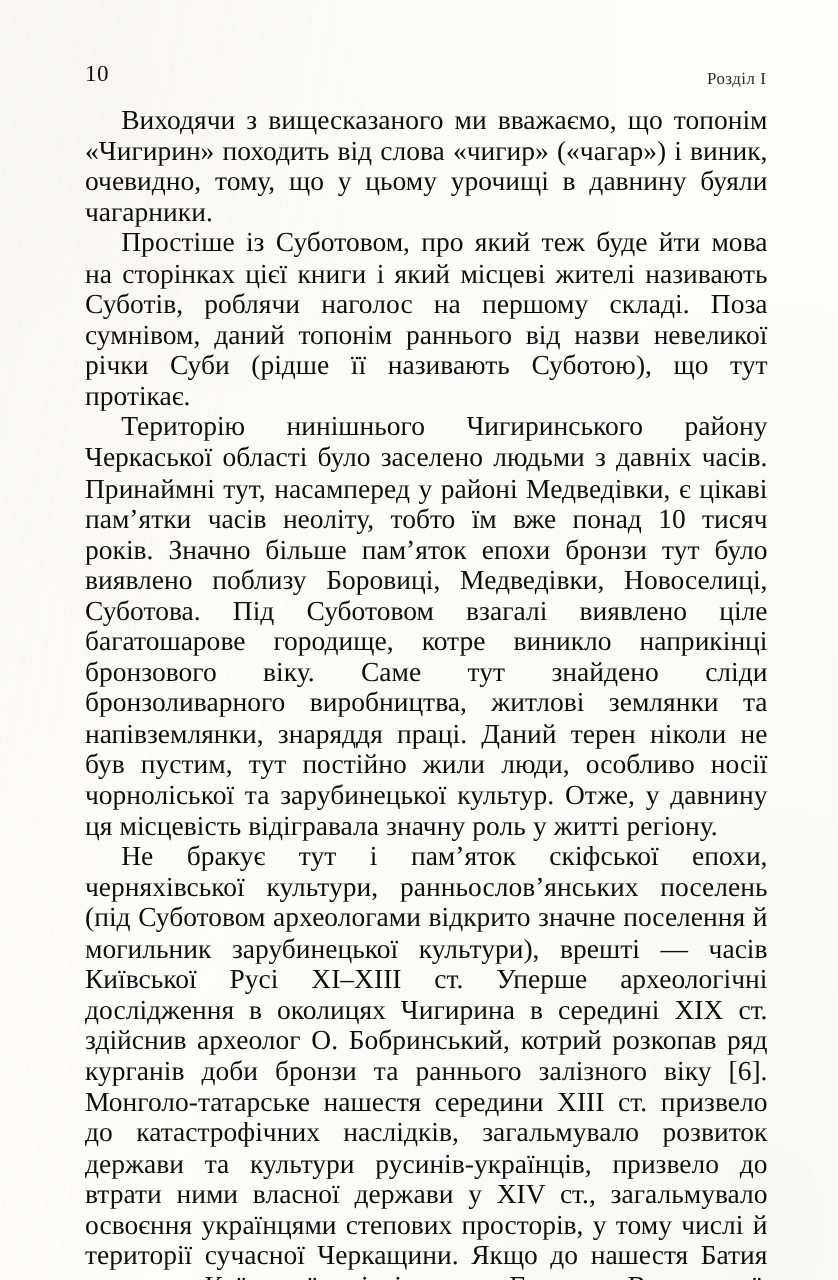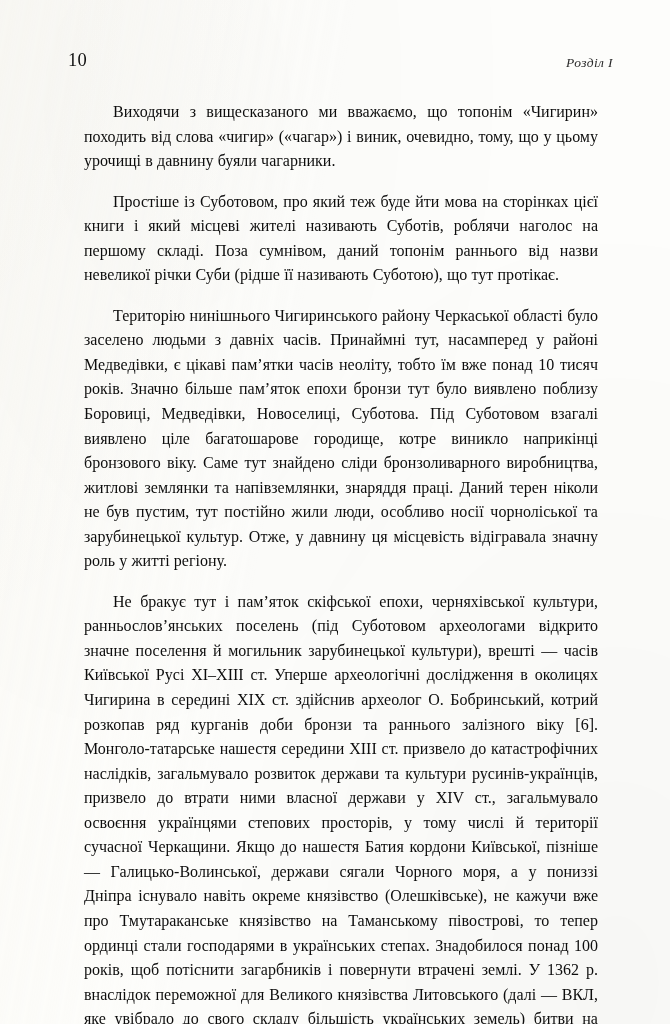--- a/index.html
+++ b/index.html
@@ -39,40 +39,39 @@
     letter-spacing: 0.3px;
     color: #111;
     text-align: right;
   }
   #chapter-head {
     position: absolute;
     right: 57px;
     top: 4px;
     font-size: 13.5px;
     line-height: 22px;
-    font-style: italic;
     letter-spacing: 0.4px;
     color: #2a2a2a;
     font-family: "Liberation Serif", "DejaVu Serif", serif;
   }
 
   
   #textblock {
     position: absolute;
     left: 68px;
     top: 84px;
     width: 546px;
   }
 
   p.para {
-    margin: 16px;
+    margin: 0;
     text-align: justify;
     text-justify: inter-word;
     text-indent: 29px;
-    font-size: 16px;
+    font-size: 22px;
     line-height: 24.55px;
     letter-spacing: 0.01px;
     word-spacing: 0.2px;
     color: #0d0d0d;
     hyphens: manual;
   }
 
   p.para:last-child {
     text-align: justify;
   }

